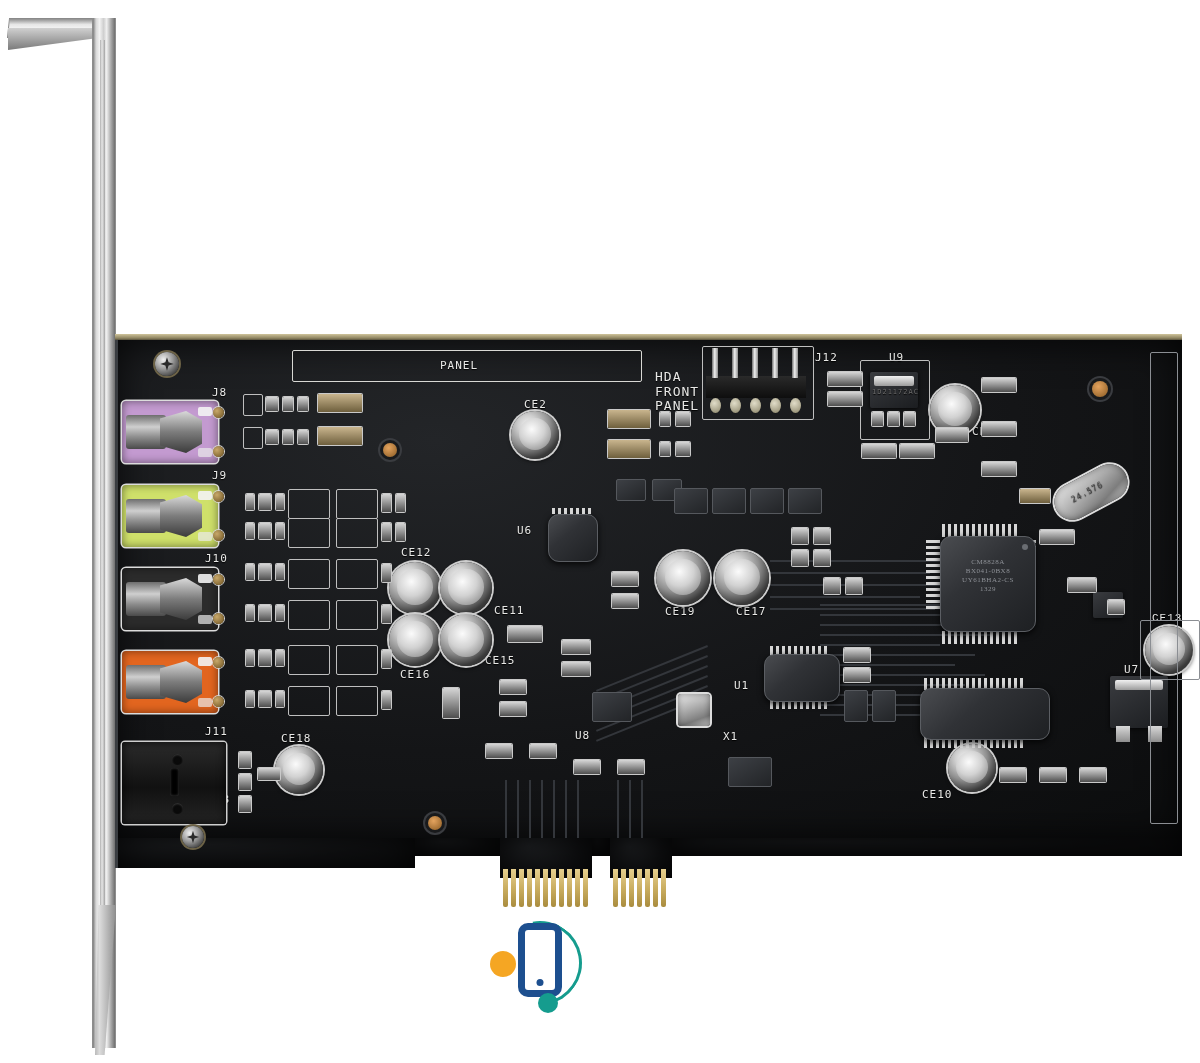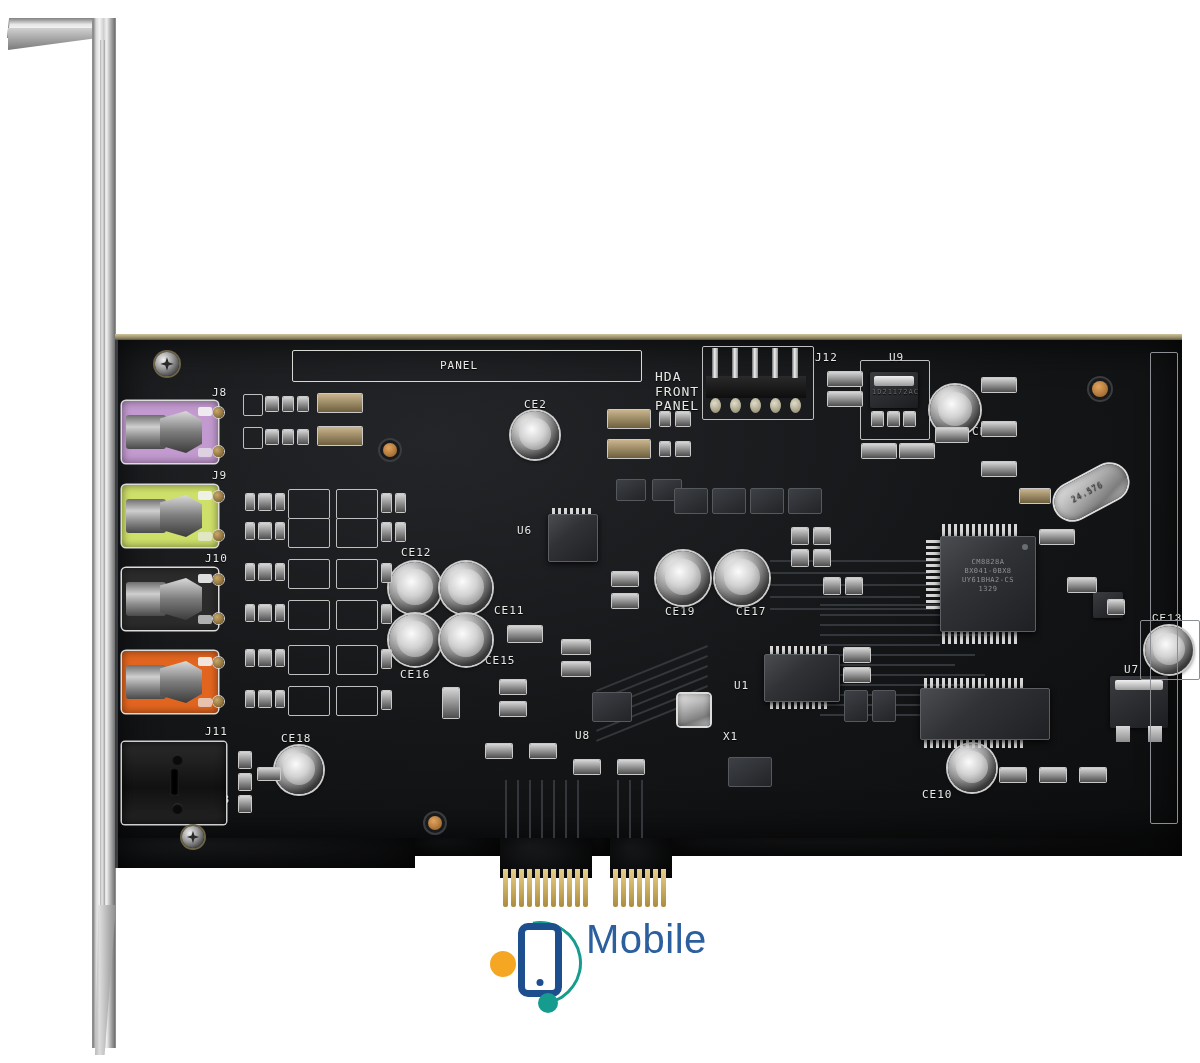--- a/index.html
+++ b/index.html
@@ -54,21 +54,21 @@
 
   
   .cap{position:absolute;border-radius:50%;
        background:radial-gradient(circle at 36% 30%,#f4f4f4 0%,#cfcfcf 22%,#8e8e8e 48%,#3b3b3b 72%,#1b1b1b 100%);
        box-shadow:0 0 0 2px #cdcdcd,0 2px 4px rgba(0,0,0,.8);}
   .cap::after{content:"";position:absolute;left:16%;top:14%;width:68%;height:68%;border-radius:50%;
        background:radial-gradient(circle at 40% 35%,#fbfbfb,#d2d2d2 45%,#9a9a9a 80%);}
 
   
   .qfp{position:absolute;background:linear-gradient(140deg,#4a4c50,#303236 40%,#1e2023);
-       border:1px solid #5b5e63;border-radius:2px;box-shadow:0 2px 6px rgba(0,0,0,.8);}
+       border:1px solid #5b5e63;border-radius:11px;box-shadow:0 2px 6px rgba(0,0,0,.8);font-family:Liberation Serif, serif;}
   .qfp .mark{position:absolute;left:0;right:0;top:28%;text-align:center;color:#8d9096;font-size:9px;letter-spacing:.5px;}
   .qfp .dot{position:absolute;width:6px;height:6px;border-radius:50%;background:#6a6d72;}
   .pins{position:absolute;display:flex;}
   .pins.h{flex-direction:row;}
   .pins.v{flex-direction:column;}
   .pins.h span{width:3px;margin-right:3px;background:#d6d6d6;height:100%;}
   .pins.v span{height:3px;margin-bottom:3px;background:#d6d6d6;width:100%;}
 
   .soic{position:absolute;background:linear-gradient(150deg,#3d4045,#222427);
         border:1px solid #55585d;border-radius:2px;}
@@ -612,16 +612,15 @@
   <div class="outline thin" style="left:1150px;top:352px;width:26px;height:470px;"></div>
   <div class="outline thin" style="left:1140px;top:620px;width:58px;height:58px;"></div>
 
   <div class="logo" style="left:490px;top:915px;width:230px;height:110px;">
     <div class="arc" style="left:8px;top:6px;width:78px;height:78px;"></div>
     <div class="phone" style="left:28px;top:8px;width:30px;height:60px;">
       <div class="home"></div>
     </div>
     <div class="orange" style="left:0px;top:36px;width:26px;height:26px;"></div>
     <div class="teal" style="left:48px;top:78px;width:20px;height:20px;"></div>
-    <div class="txt" style="left:96px;top:2px;">Mobile</div>
   </div>
 
 </div>
 
 </body></html>

